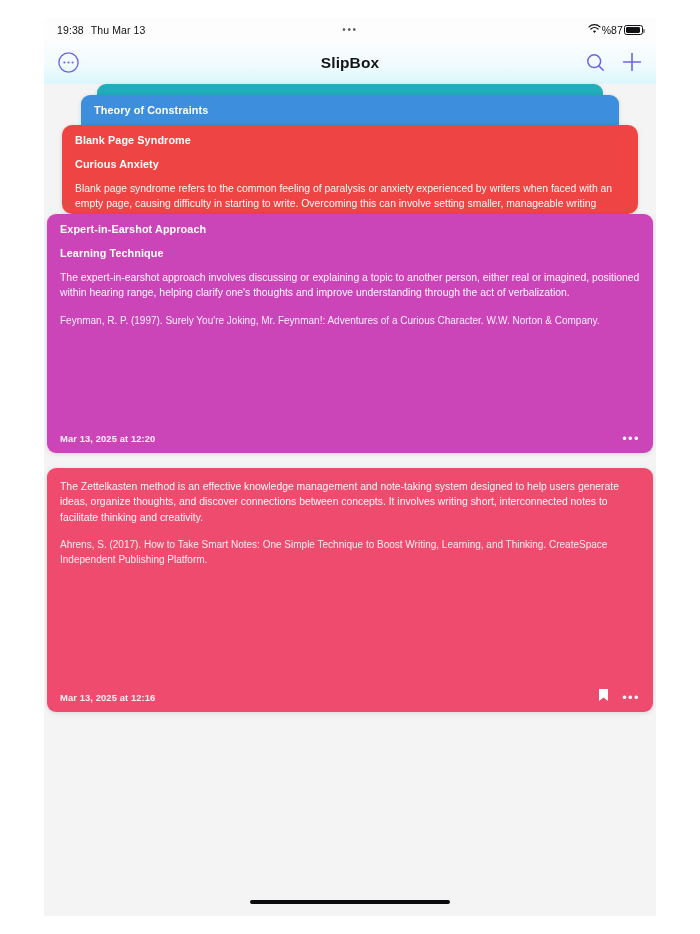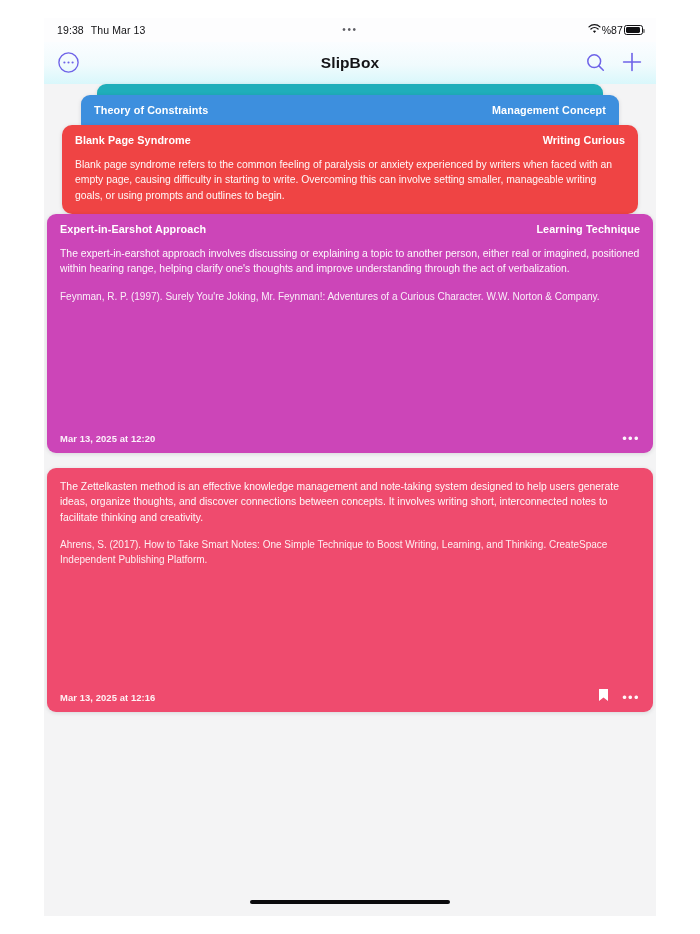--- a/index.html
+++ b/index.html
@@ -100,20 +100,21 @@
     border-radius: 9px;
     color: #ffffff;
     box-shadow: 0 1px 4px rgba(20,20,40,.13);
     cursor: pointer;
     overflow: hidden;
   }
   .card-head {
     display: flex; align-items: flex-start; justify-content: space-between;
     padding: 9px 13px 0 13px;
     gap: 12px;
+    flex-direction: column;
   }
   .card-title { font-size: 10.8px; font-weight: bold; letter-spacing: .1px; }
   .card-tag   { font-size: 10.8px; font-weight: bold; letter-spacing: .1px; white-space: nowrap; }
   .card-body {
     padding: 11px 13px 0 13px;
     font-size: 10.4px;
     line-height: 1.48;
     color: rgba(255,255,255,.96);
   }
   .card-ref {
@@ -210,21 +211,21 @@
     <div class="card" style="left:37px; top:11px; width:538px; height:38px; background:#3D8FDE;">
       <div class="card-head">
         <span class="card-title">Theory of Constraints</span>
         <span class="card-tag">Management Concept</span>
       </div>
     </div>
 
     <div class="card" style="left:18px; top:41px; width:576px; height:89px; background:#ef4444;border-radius:10px;">
       <div class="card-head">
         <span class="card-title">Blank Page Syndrome</span>
-        <span class="card-tag">Writing Curious</span>
+        <span class="card-tag">Curious Anxiety</span>
       </div>
       <div class="card-body">Blank page syndrome refers to the common feeling of paralysis or anxiety experienced by writers when faced with an empty page, causing difficulty in starting to write. Overcoming this can involve setting smaller, manageable writing goals, or using prompts and outlines to begin.</div>
       <div class="card-ref">Hjortshoj, K. (2001). Understanding Writing Blocks. Oxford University Press.</div>
     </div>
 
     <div class="card" style="left:3px; top:130px; width:606px; height:239px; background:#CC45B8;">
       <div class="card-head">
         <span class="card-title">Expert-in-Earshot Approach</span>
         <span class="card-tag">Learning Technique</span>
       </div>

